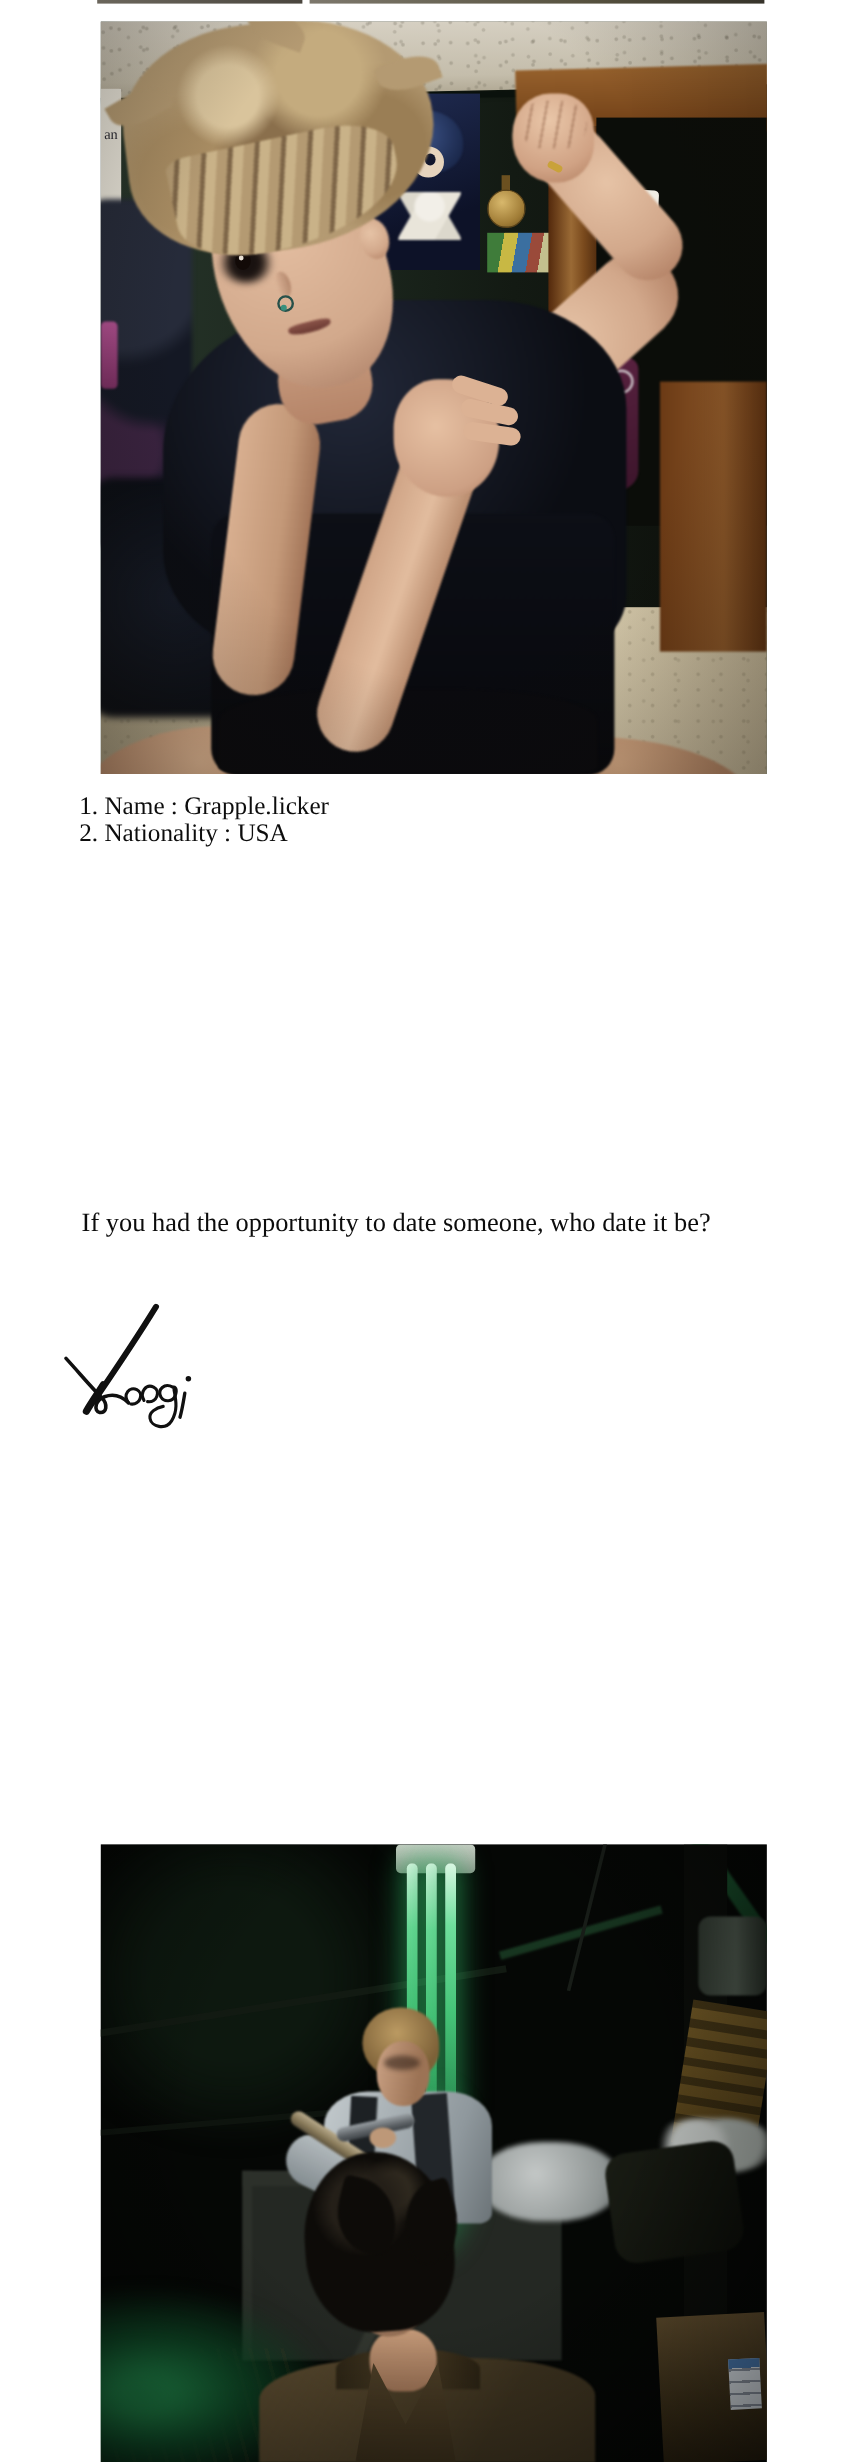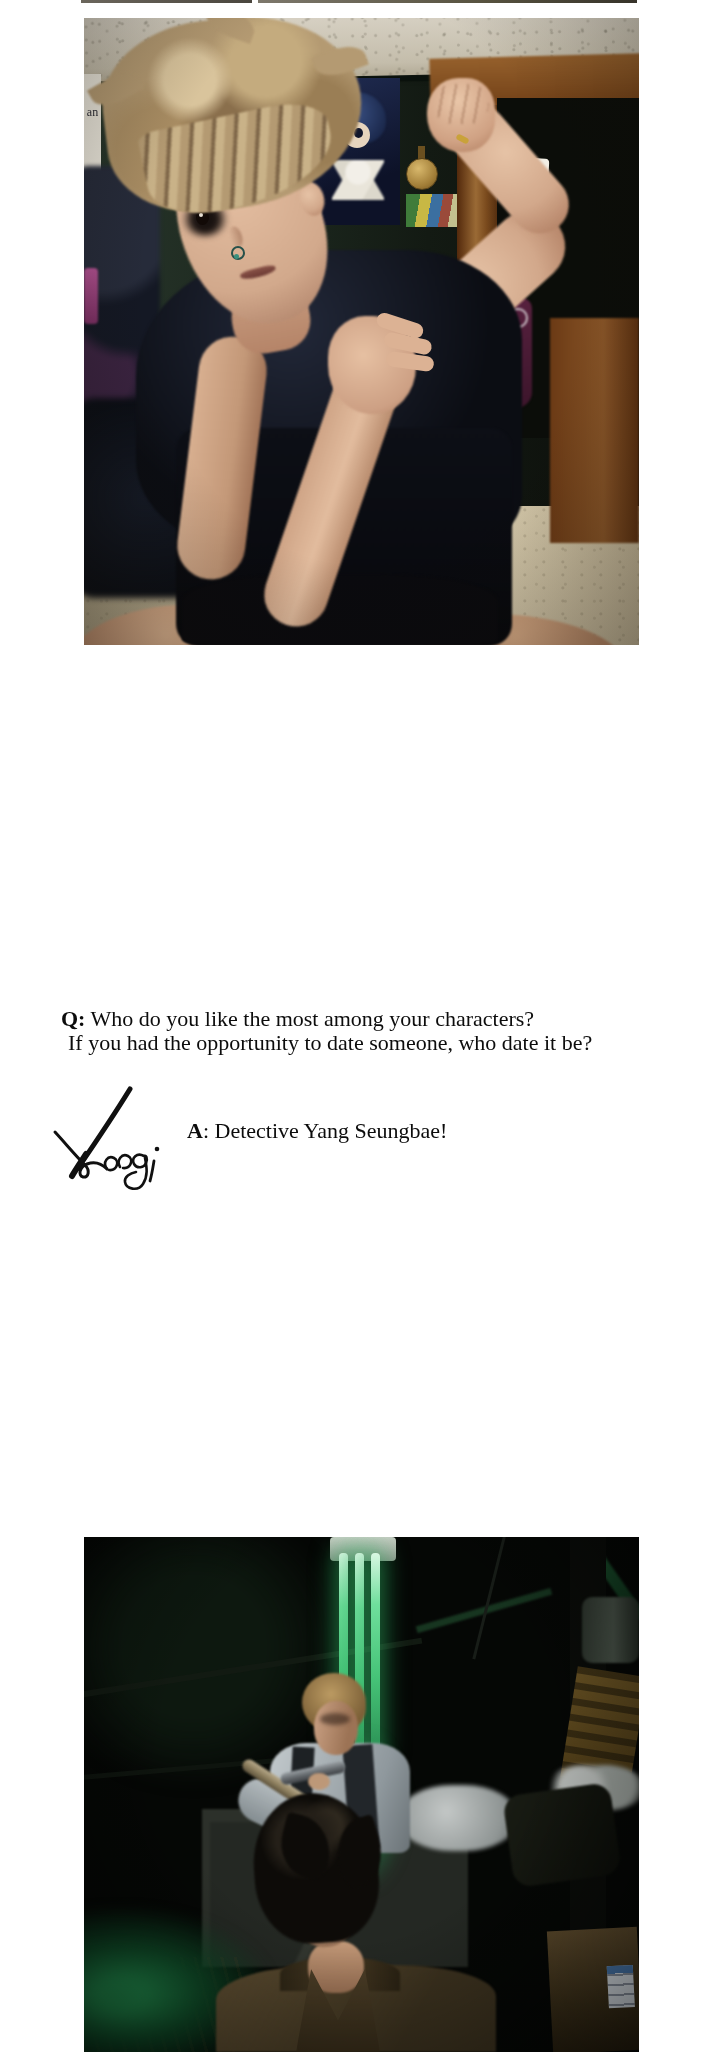--- a/index.html
+++ b/index.html
@@ -310,41 +310,42 @@
     <div class="p1-spike soft1" style="left:230px;top:30px;transform:rotate(160deg);"></div>
     <div class="p1-spike soft1" style="left:120px;top:-8px;transform:rotate(200deg);"></div>
     <div class="p1-bangs soft1"></div>
     <div class="p1-hand soft1"></div>
     <div class="p1-finger f1"></div>
     <div class="p1-finger f2"></div>
     <div class="p1-finger f3"></div>
     <div class="p1-vignette"></div>
   </div>
 
+  <div class="abs profile">
+    <div>1. Name : Grapple.licker</div>
+    <div>2. Nationality : USA</div>
+  </div>
 
   <div class="abs qblock">
-    <div><span class="bold">Q:</span>
-      <span>Who do you like the most among your characters?</span></div>
     <div class="ind">If you had the opportunity to date someone, who date it be?</div>
   </div>
 
   <div class="abs sig" role="img" aria-label="Koogi">
     <svg viewBox="0 0 114 106" xmlns="http://www.w3.org/2000/svg" fill="none" stroke="#101010" stroke-linecap="round">
       <path d="M78 3 C70 16 52 44 26 82" stroke-width="5"></path>
       <path d="M34 68 C29 76 24 83 20 90" stroke-width="6"></path>
       <path d="M3 46 C14 58 24 70 33 79 C38 84 37 92 31 91 C26 90 27 81 35 78 C43 75 50 78 55 83" stroke-width="3"></path>
       <path d="M55 83 C50 76 56 69 62 72 C68 75 65 85 57 84" stroke-width="2.6"></path>
       <path d="M68 81 C64 74 70 67 76 70 C82 73 79 83 71 82" stroke-width="2.6"></path>
       <path d="M92 70 C85 66 79 72 82 78 C85 83 92 82 94 77 C96 72 94 69 92 70" stroke-width="2.6"></path>
       <path d="M93 72 C95 82 96 90 91 98 C86 106 74 103 73 96 C72 91 78 87 84 86" stroke-width="2.6"></path>
       <path d="M102 75 C101 81 100 88 98 95" stroke-width="2.8"></path>
       <circle cx="105" cy="63" r="2.3" fill="#101010" stroke="none"></circle>
     </svg>
   </div>
-  <div class="abs aline"><span class="bold">A</span><span>: Detective Yang Seungbae!</span></div>
 
   <div class="photo photo2" role="img" aria-label="Two cosplayers in a dark basement lit by a green fluorescent tube: one stands in a light hoodie holding a bat, the other crouches below in an olive jacket with black bob hair, looking up">
     <div class="p2-haze"></div>
     <div class="p2-pipe1"></div>
     <div class="p2-pipe2"></div>
     <div class="p2-beam-g1"></div>
     <div class="p2-beam-g2"></div>
     <div class="p2-cable"></div>
     <div class="p2-right-beam"></div>
     <div class="p2-tank soft1"></div>

